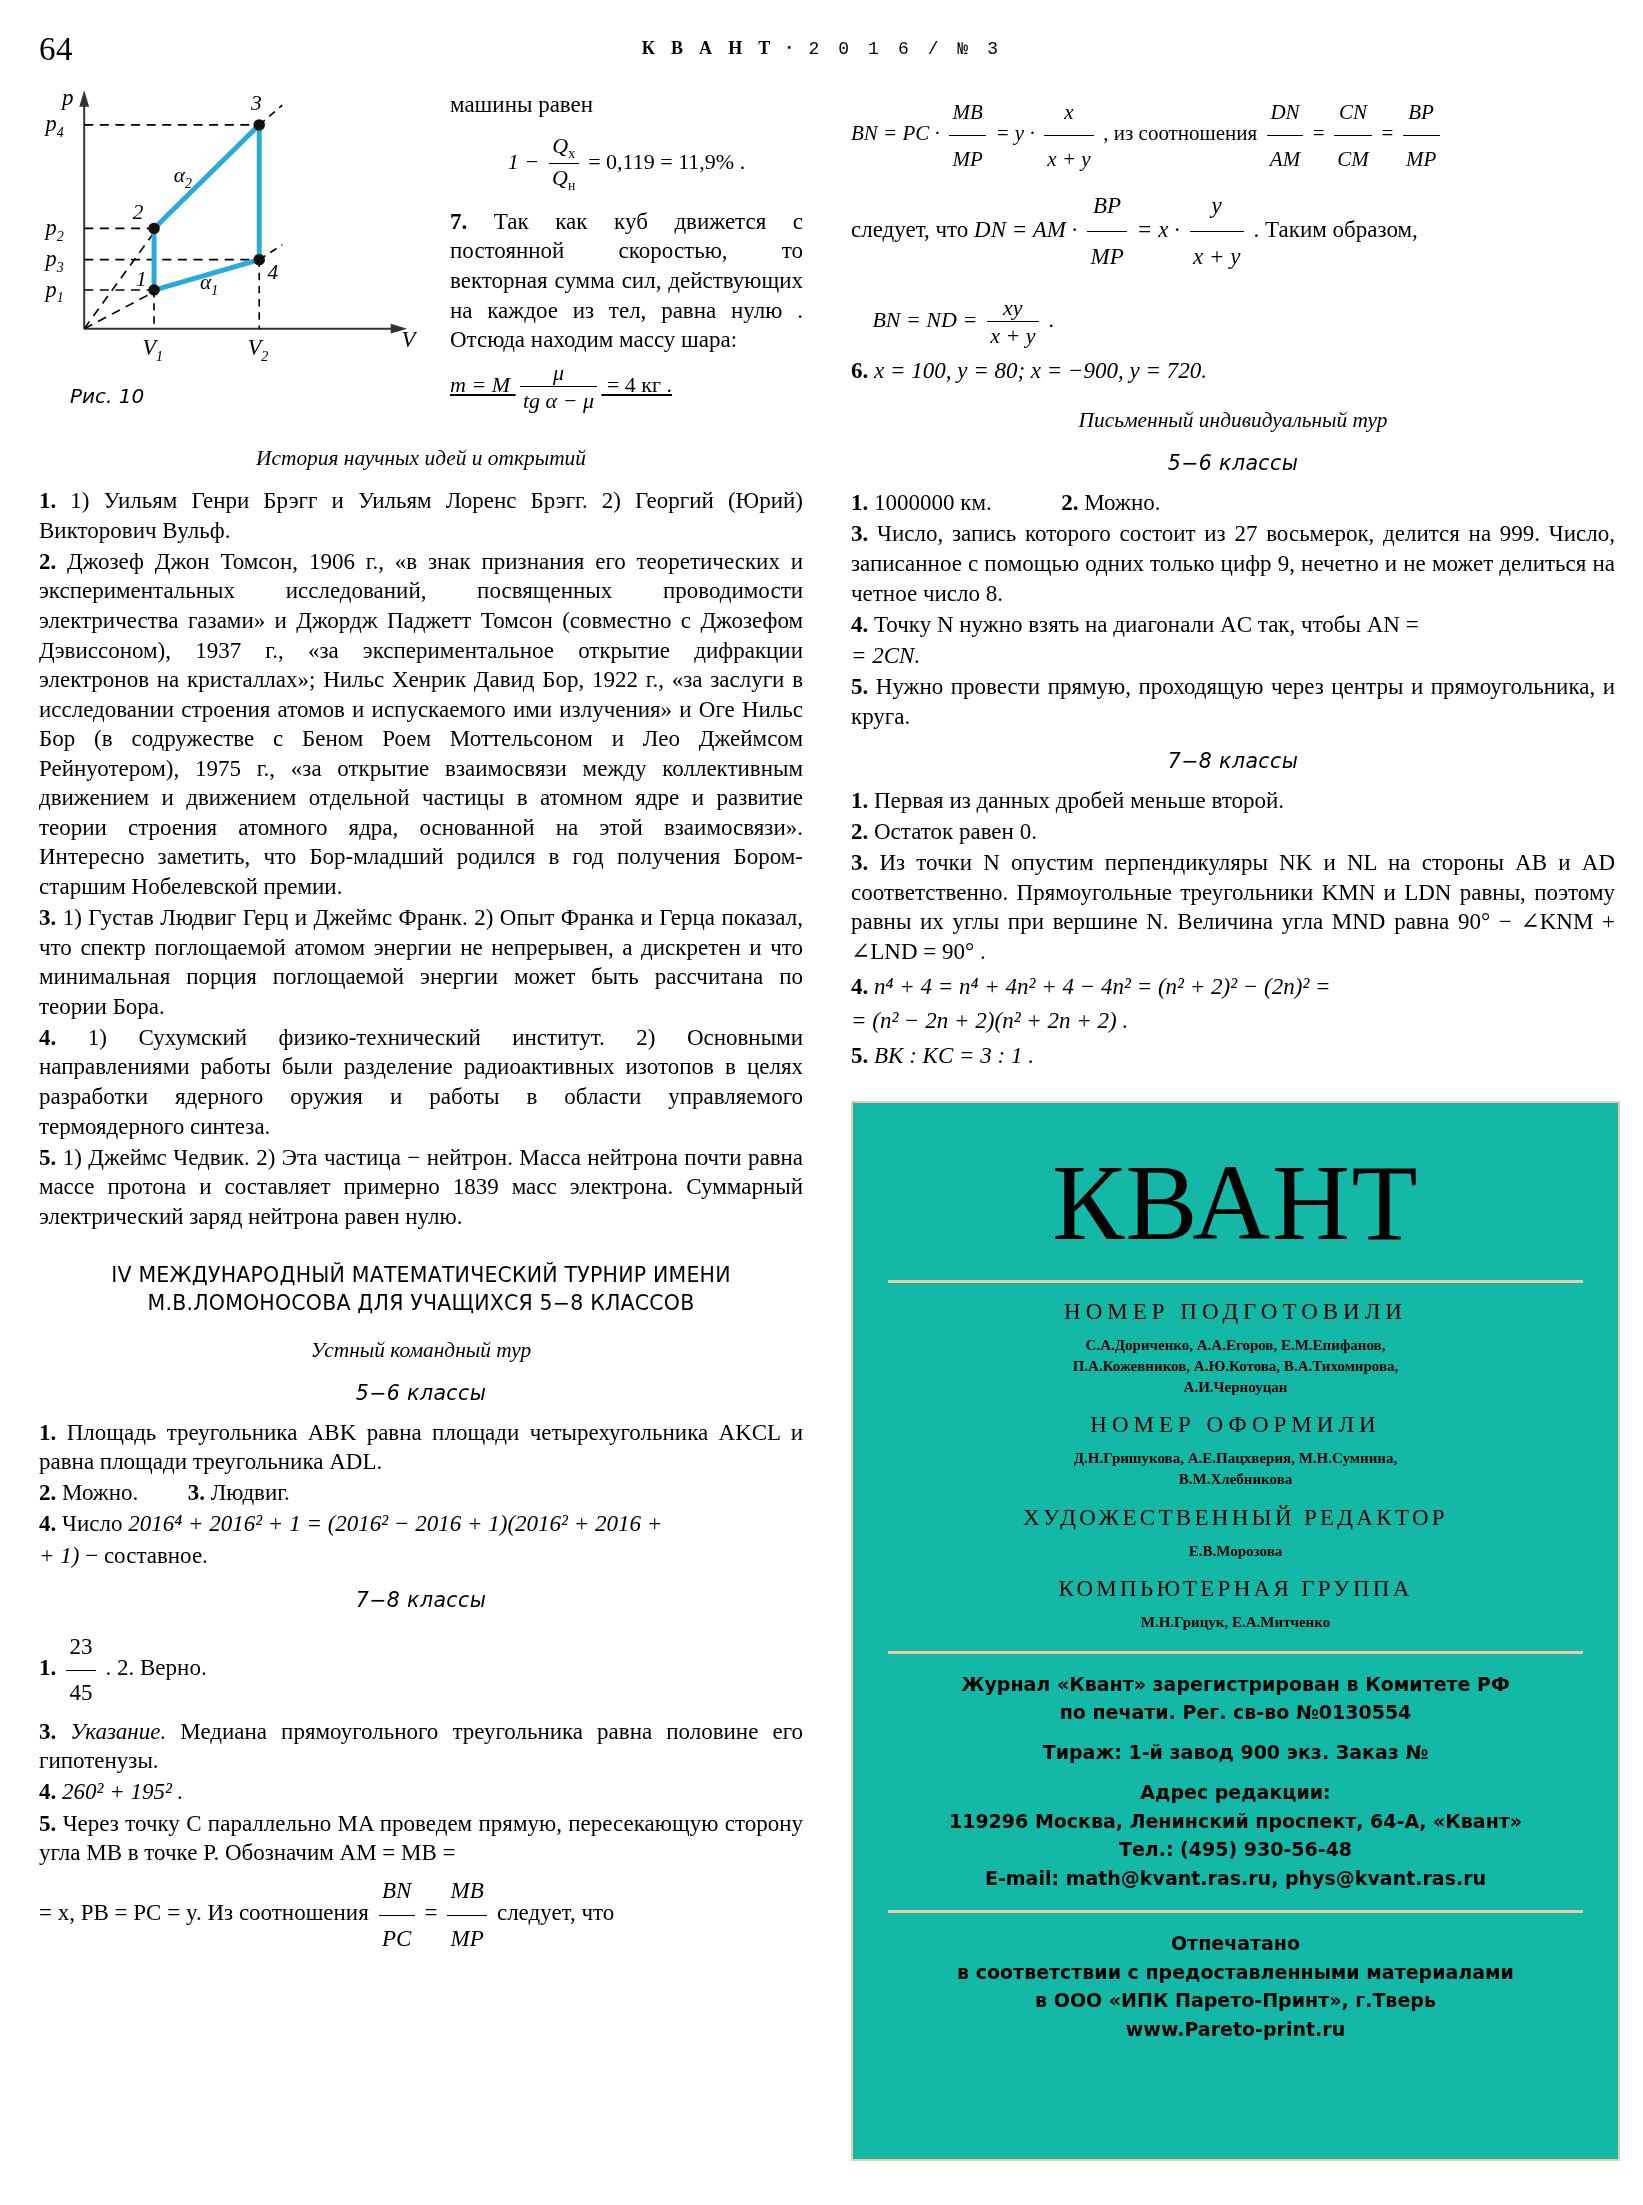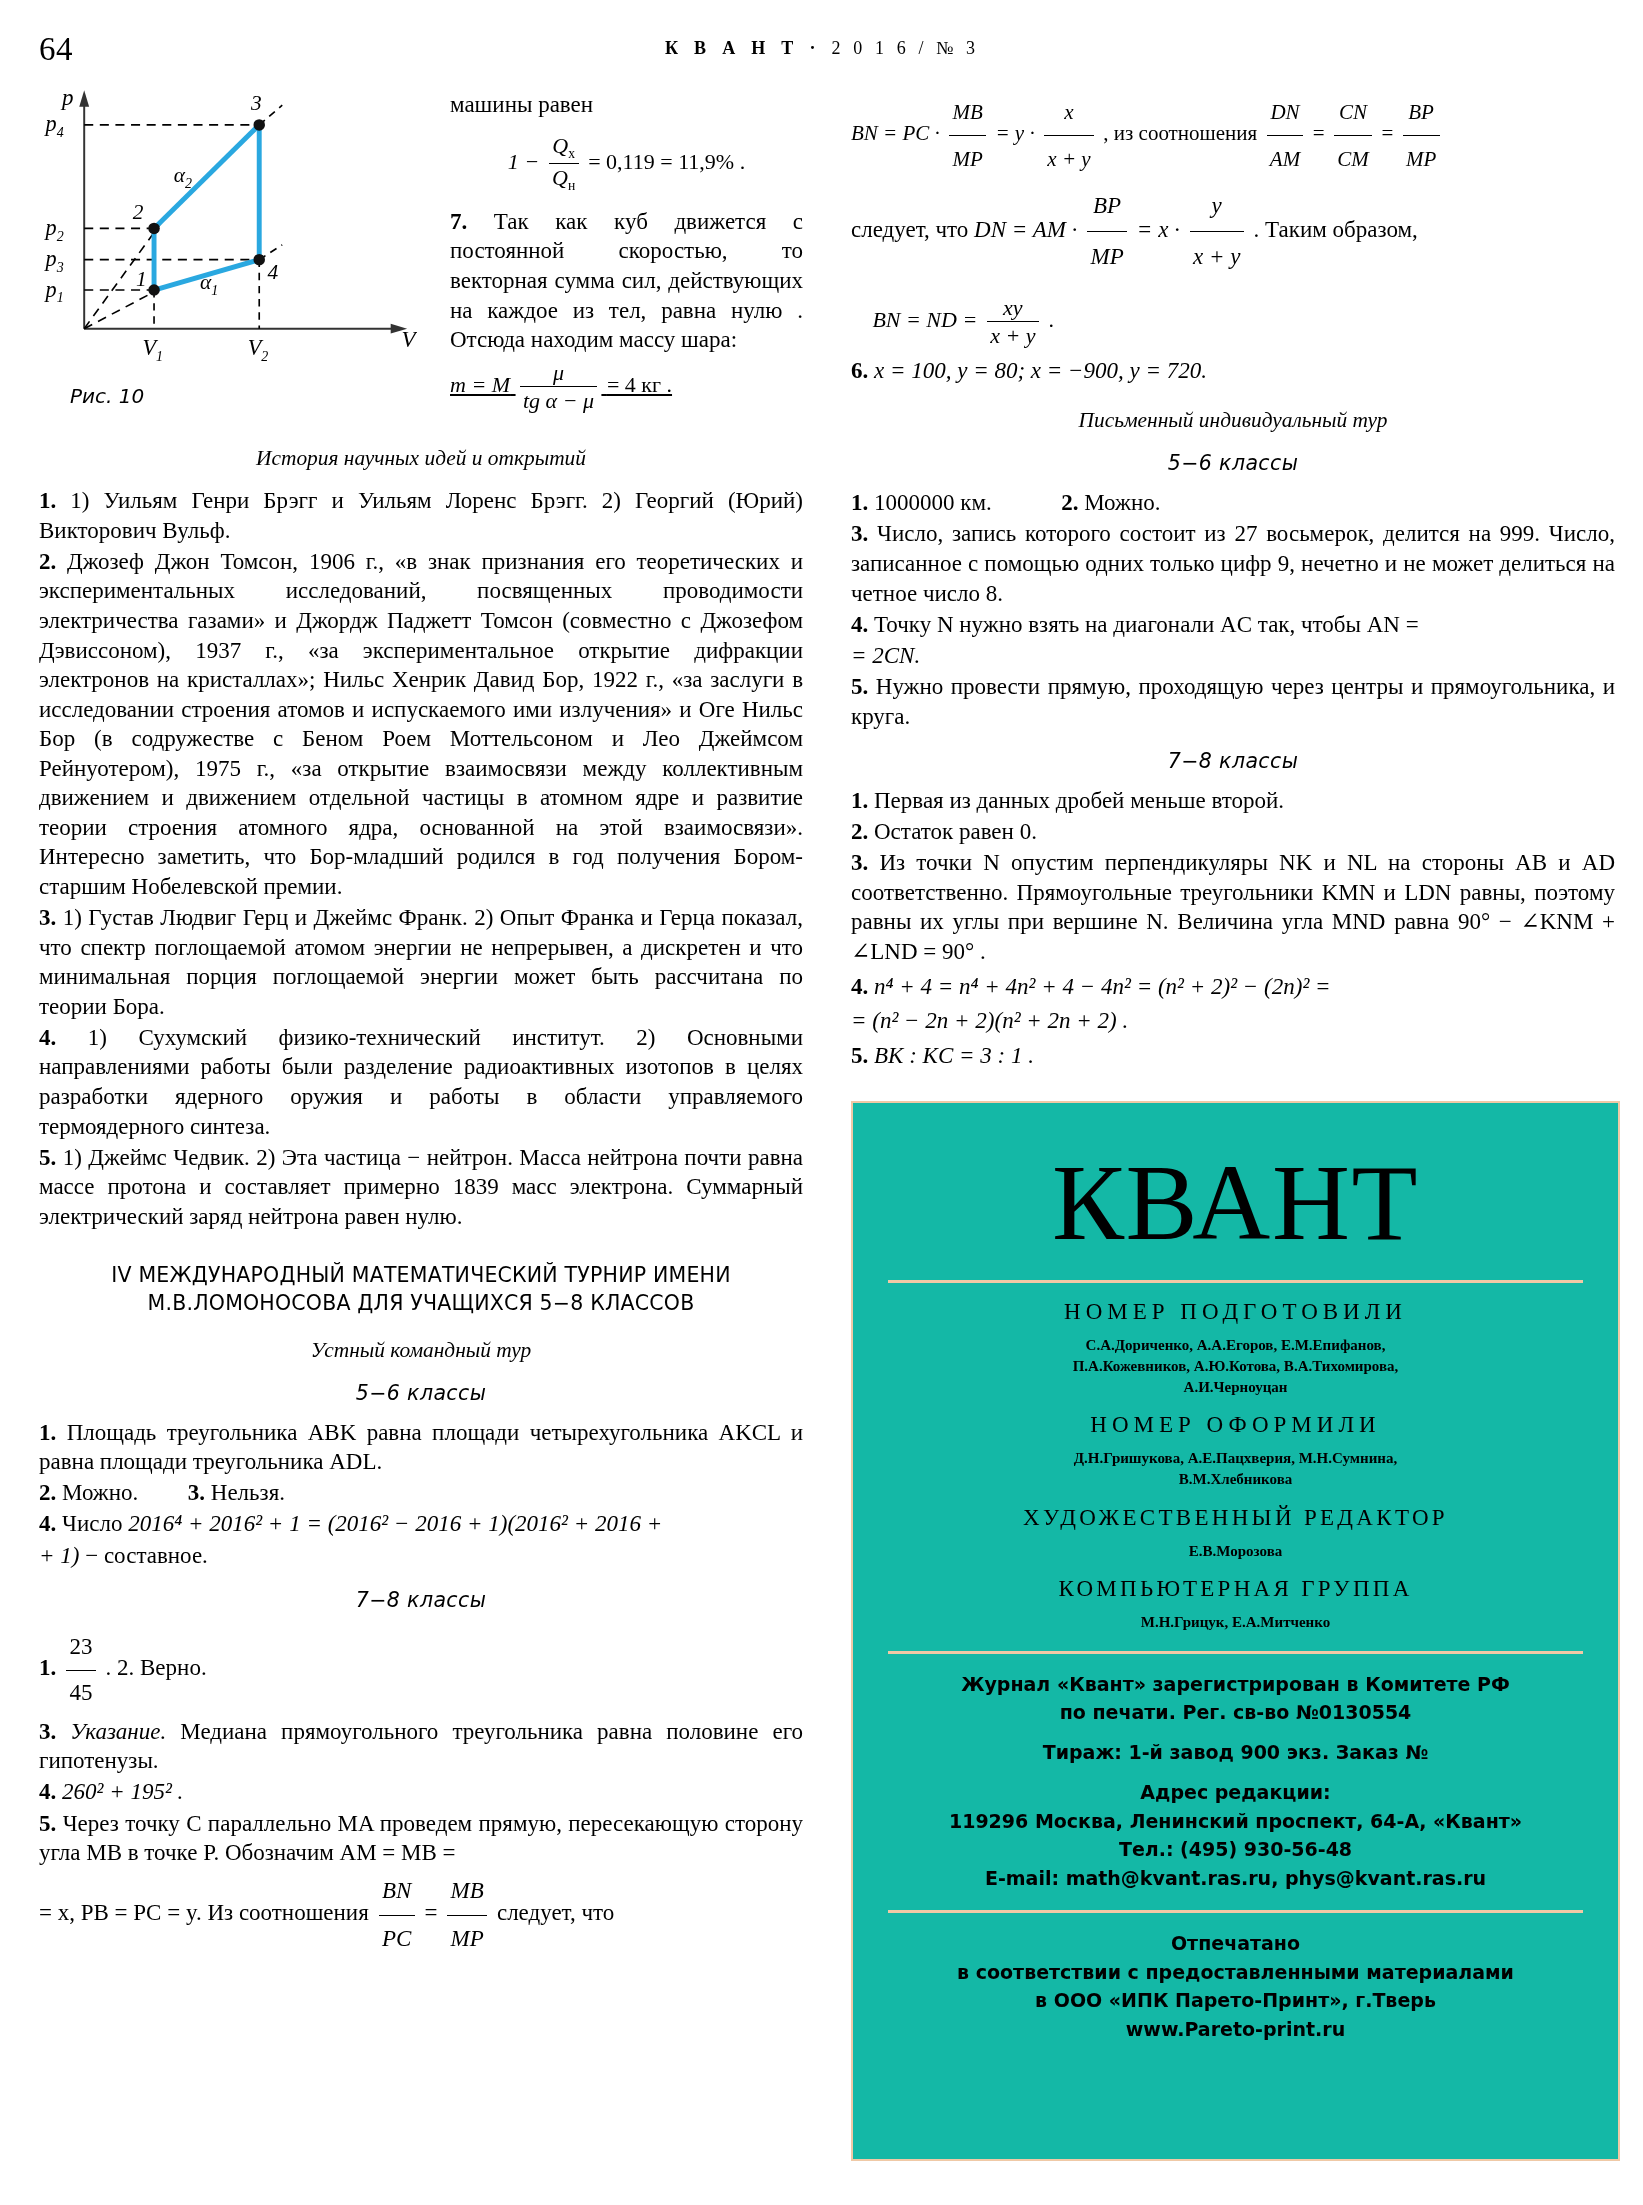--- a/index.html
+++ b/index.html
@@ -29,21 +29,21 @@
   }
   .running-head {
     position: absolute;
     left: 0; right: 0; top: 6.6px;
     text-align: center;
     font-size: 18px;
     font-weight: bold;
     letter-spacing: 5.8px;
     font-family: "Liberation Serif", serif;
   }
-  .running-head .yr { font-weight: normal; letter-spacing: 4.1px; }
+  .running-head .yr { font-weight: normal; letter-spacing: 4.1px; font-family: Liberation Mono, monospace; }
 
   
   .col {
     position: absolute;
     top: 90px;
   }
   .col-left  { left: 39px;  width: 764px; }
   .col-right { left: 851px; width: 764px; }
 
   
@@ -291,21 +291,21 @@
 
   <p>
     <span class="num">1.</span>
     <span>Площадь треугольника ABK равна площади четырехугольника AKCL и равна площади треугольника ADL.</span>
   </p>
   <p>
     <span class="num">2.</span>
     <span>Можно.</span>
     <span style="display:inline-block;width:38px"></span>
     <span class="num">3.</span>
-    <span>Нельзя.</span>
+    <span>Людвиг.</span>
   </p>
   <p>
     <span class="num">4.</span>
     <span>Число</span>
     <span class="it">2016⁴ + 2016² + 1 = (2016² − 2016 + 1)(2016² + 2016 +</span>
   </p>
   <p>
     <span class="it">+ 1)</span>
     <span>− составное.</span>
   </p>

